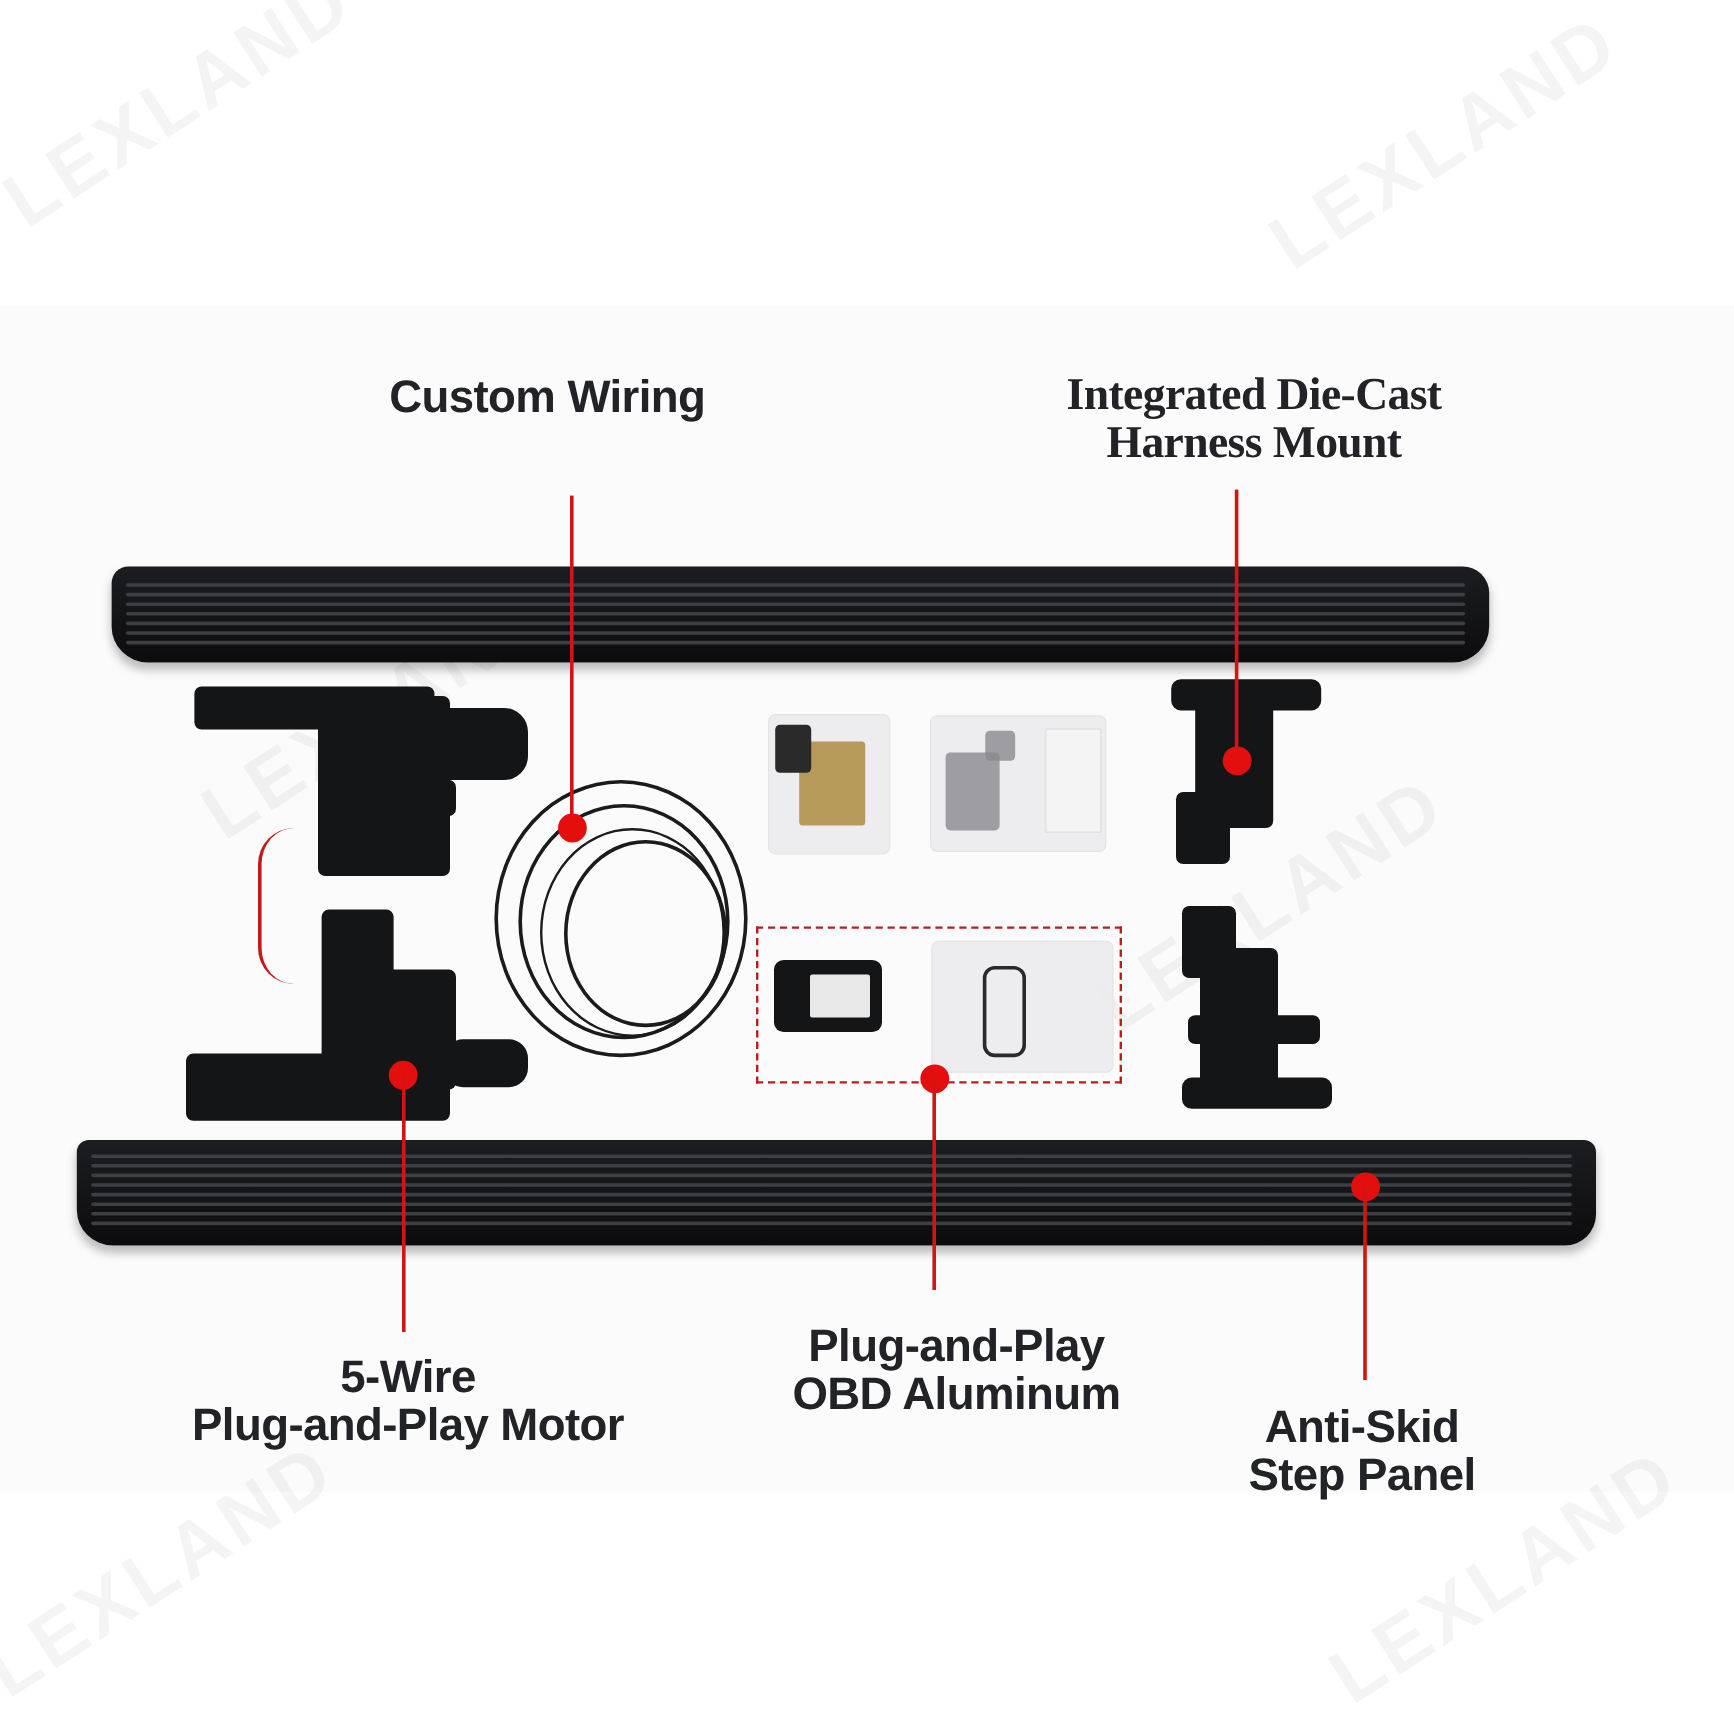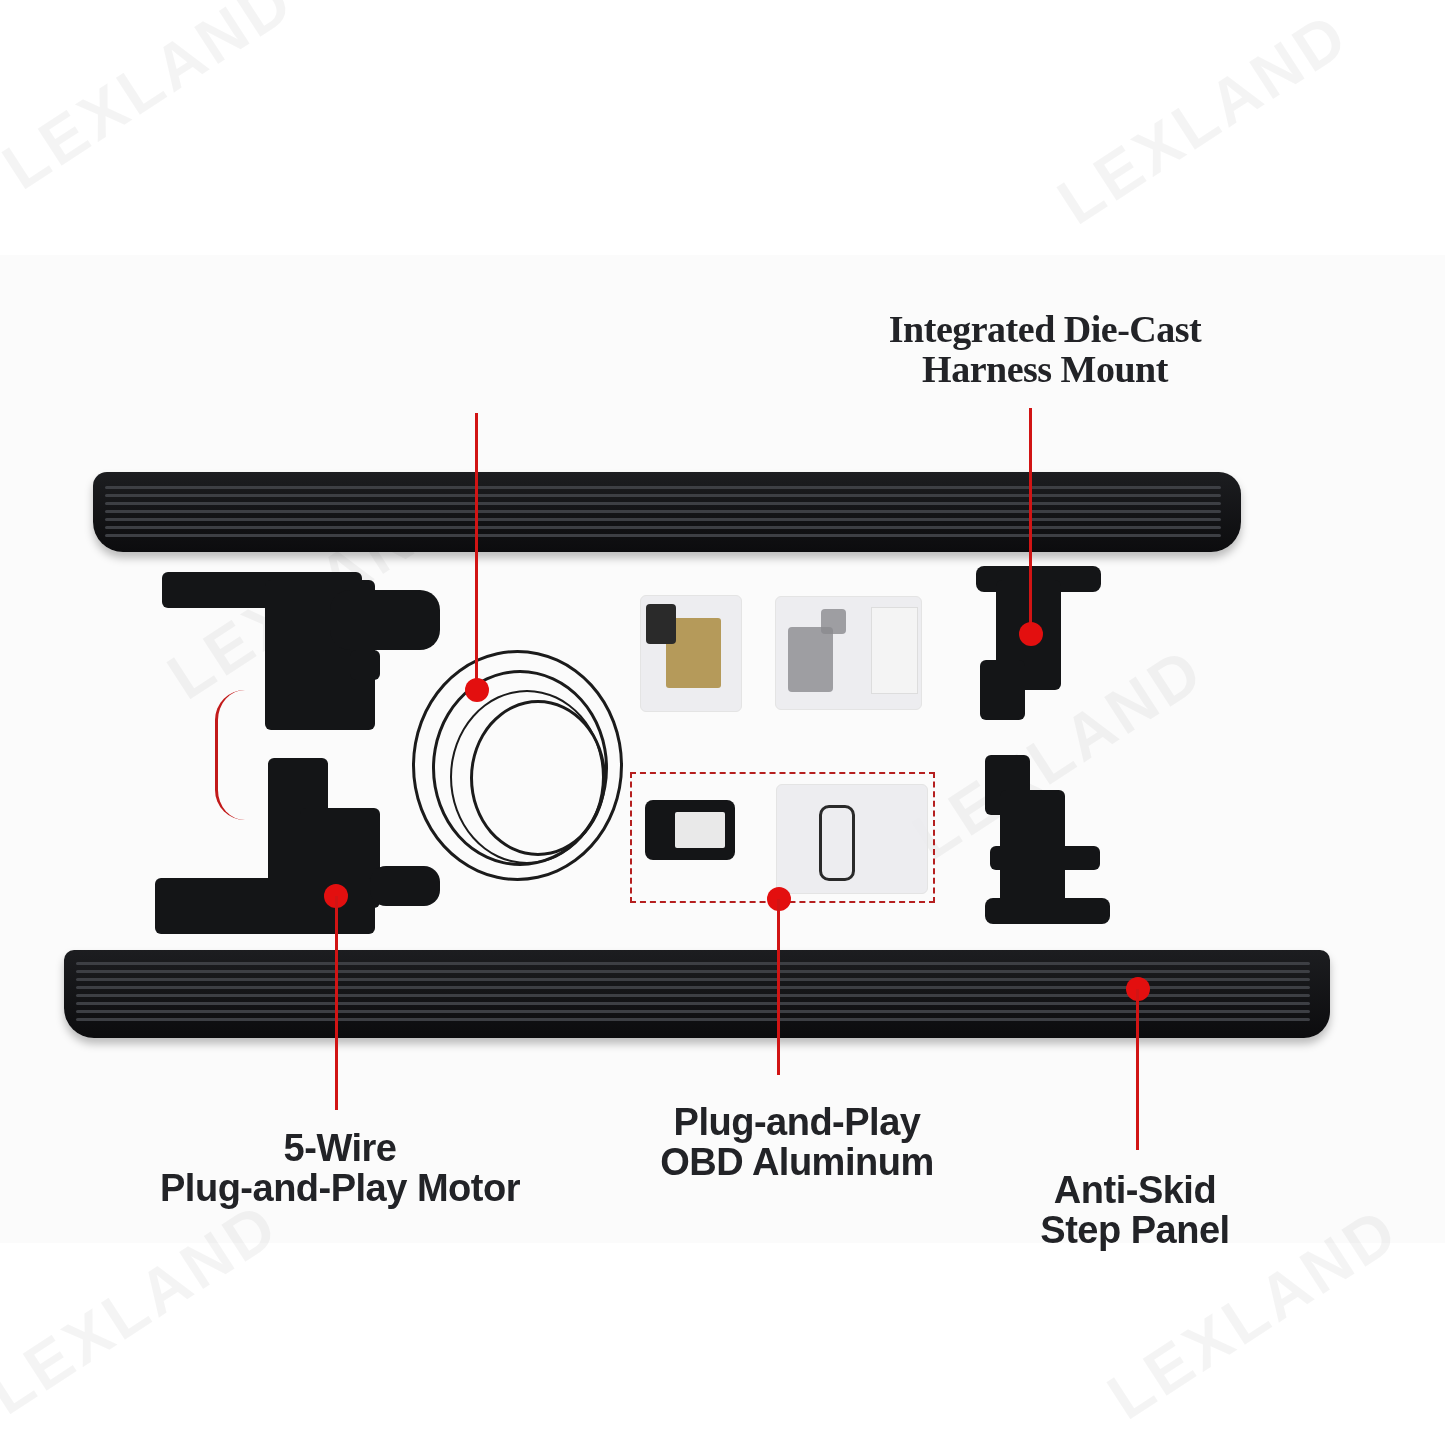--- a/index.html
+++ b/index.html
@@ -124,20 +124,21 @@
   <div class="part" style="left:980px; top:660px; width:45px; height:60px;"></div>
 </div>
 <div>
   <div class="part" style="left:985px; top:755px; width:45px; height:60px;"></div>
   <div class="part" style="left:1000px; top:790px; width:65px; height:120px;"></div>
   <div class="part" style="left:990px; top:846px; width:110px; height:24px;"></div>
   <div class="part" style="left:985px; top:898px; width:125px; height:26px; border-radius:8px;"></div>
 </div>
 
 <div class="label" style="left:286px; top:311px; width:340px;">
+  <span>Custom Wiring</span>
 </div>
 <div class="leader" style="left:475px; top:413px; height:277px;"></div>
 <div class="dot" style="left:465px; top:678px;"></div>
 
 <div class="label" style="left:835px; top:309px; width:420px;font-family:Liberation Serif, serif;">
   <span>Integrated Die-Cast</span>
   <span>Harness Mount</span>
 </div>
 <div class="leader" style="left:1029px; top:408px; height:225px;"></div>
 <div class="dot" style="left:1019px; top:622px;"></div>

